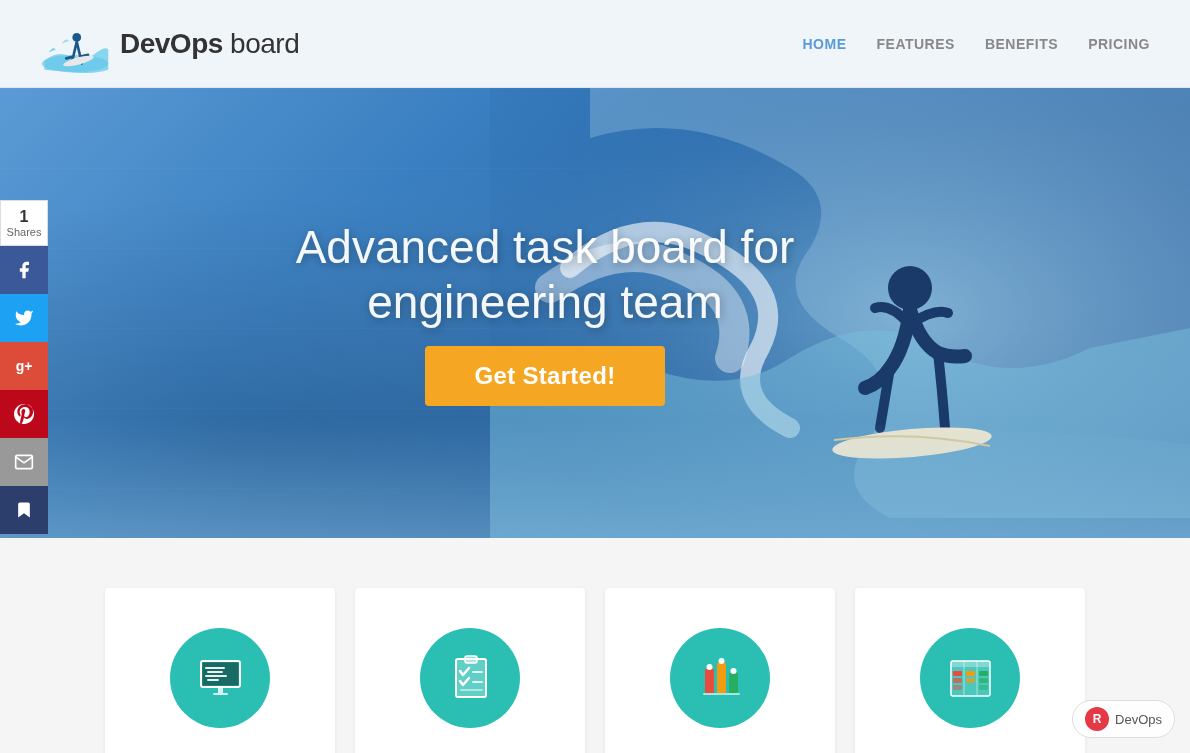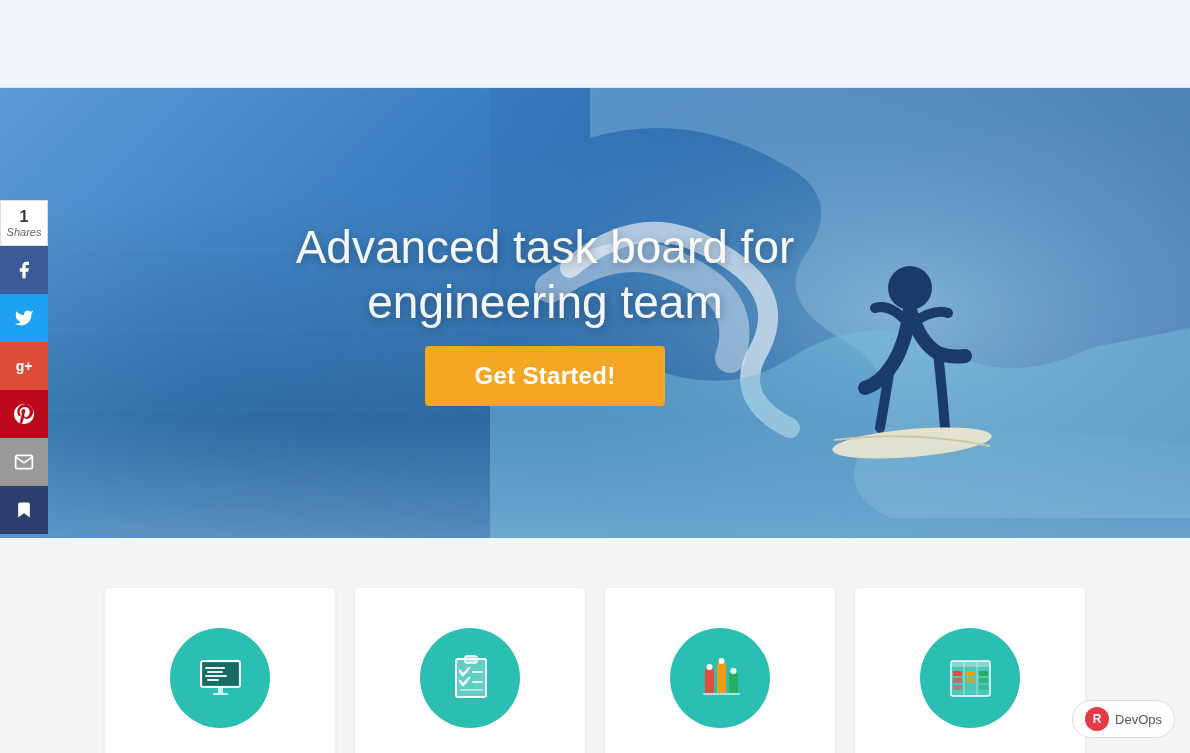--- a/index.html
+++ b/index.html
@@ -150,21 +150,20 @@
     .social-shares-count .num {
       font-size: 16px;
       font-weight: bold;
       color: #333;
       display: block;
     }
     .social-shares-count .lbl {
       font-size: 11px;
       color: #666;
       display: block;
-      font-style: italic;
     }
     .social-btn {
       width: 48px;
       height: 48px;
       display: flex;
       align-items: center;
       justify-content: center;
       cursor: pointer;
       color: white;
       font-size: 20px;
@@ -269,20 +268,47 @@
     </svg>
   </div>
   <div class="social-btn bookmark">
     <svg width="20" height="20" viewBox="0 0 24 24" fill="white">
       <path d="M19 21l-7-5-7 5V5a2 2 0 012-2h10a2 2 0 012 2z"></path>
     </svg>
   </div>
 </div>
 
 <header class="header">
+  <div class="logo-area">
+
+    <svg class="logo-icon" viewBox="0 0 80 70">
+
+      <ellipse cx="40" cy="58" rx="38" ry="10" fill="#4ab3e2" opacity="0.5"></ellipse>
+
+      <path d="M5 55 Q20 42 35 50 Q50 58 65 45 Q75 38 78 42 L78 65 Q65 70 40 68 Q15 66 5 65 Z" fill="#5bc8eb" opacity="0.7"></path>
+
+      <ellipse cx="42" cy="28" rx="5" ry="5" fill="#1a5a8a"></ellipse>
+      <path d="M42 33 L38 50 L30 52 M42 33 L46 50 L55 48" stroke="#1a5a8a" stroke-width="3" fill="none" stroke-linecap="round"></path>
+      <path d="M38 50 L35 58 M46 50 L48 58" stroke="#1a5a8a" stroke-width="2.5" fill="none" stroke-linecap="round"></path>
+
+      <ellipse cx="44" cy="55" rx="18" ry="4" fill="#e8e8e8" transform="rotate(-15 44 55)"></ellipse>
+
+      <path d="M10 45 Q15 38 18 42 Q12 44 10 45Z" fill="#5bc8eb" opacity="0.8"></path>
+      <path d="M25 35 Q30 28 33 32 Q27 34 25 35Z" fill="#5bc8eb" opacity="0.6"></path>
+    </svg>
+    <div class="logo-text">
+      <strong>DevOps</strong><span> board</span>
+    </div>
+  </div>
+  <nav class="nav">
+    <a href="#" class="active">HOME</a>
+    <a href="#">FEATURES</a>
+    <a href="#">BENEFITS</a>
+    <a href="#">PRICING</a>
+  </nav>
 </header>
 
 <section class="hero">
   <div class="hero-bg"></div>
   <div class="hero-geo"></div>
 
   <div class="hero-surfer">
     
     <svg width="700" height="450" viewBox="0 0 700 450">
 

